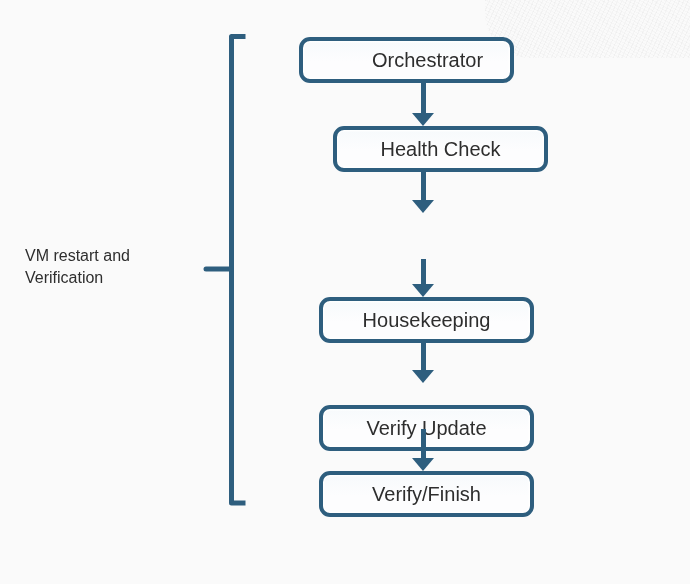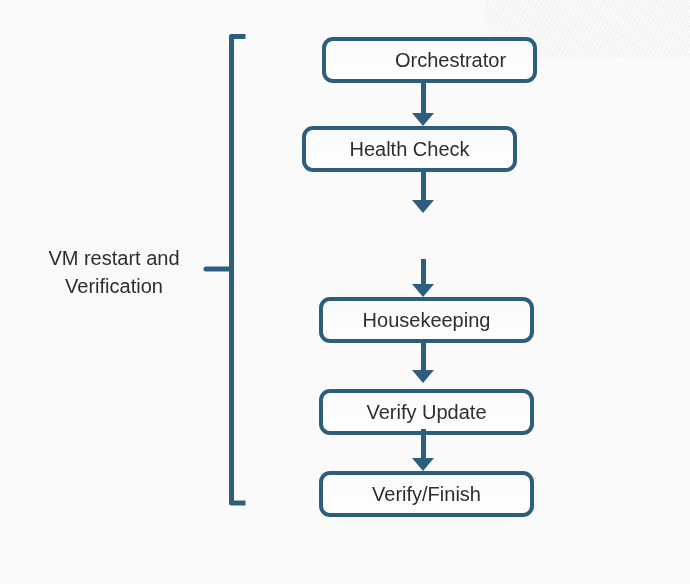--- a/index.html
+++ b/index.html
@@ -41,22 +41,22 @@
     width: 690px;
     height: 584px;
     color: var(--accent);
     pointer-events: none;
   }
   .bracket-label {
     position: absolute;
     left: 25px;
     top: 245px;
     width: 178px;
-    text-align: center;
-    font-size: 20px;
+    text-align: left;
+    font-size: 16px;
     line-height: 1.38;
     color: var(--text);
   }
   .node {
     position: absolute;
     width: 215px;
     height: 46px;
     border: 4px solid var(--accent);
     border-radius: 11px;
     background: linear-gradient(180deg, #f7fafc 0%, var(--node-fill) 55%);
@@ -82,25 +82,25 @@
     background: var(--accent);
   }
   .arrow-head {
     width: 0;
     height: 0;
     border-left: 11px solid transparent;
     border-right: 11px solid transparent;
     border-top: 13px solid var(--accent);
   }
   
-  .n0 { left: 322px; top: 37px; padding-left: 42px; }
-  .n1 { left: 302px; top: 126px; }
+  .n0 { left: 299px; top: 37px; padding-left: 42px; }
+  .n1 { left: 333px; top: 126px; }
   .n2 { left: 319px; top: 213px; }
   .n3 { left: 319px; top: 297px; text-align: center; }
-  .n4 { left: 319px; top: 389px; }
+  .n4 { left: 319px; top: 405px; }
   .n5 { left: 319px; top: 471px; }
   .a0 { top: 83px;  height: 43px; }
   .a1 { top: 172px; height: 41px; }
   .a2 { top: 259px; height: 38px; }
   .a3 { top: 343px; height: 40px; }
   .a4 { top: 429px; height: 42px; }
 </style>
 </head>
 <body>
 

